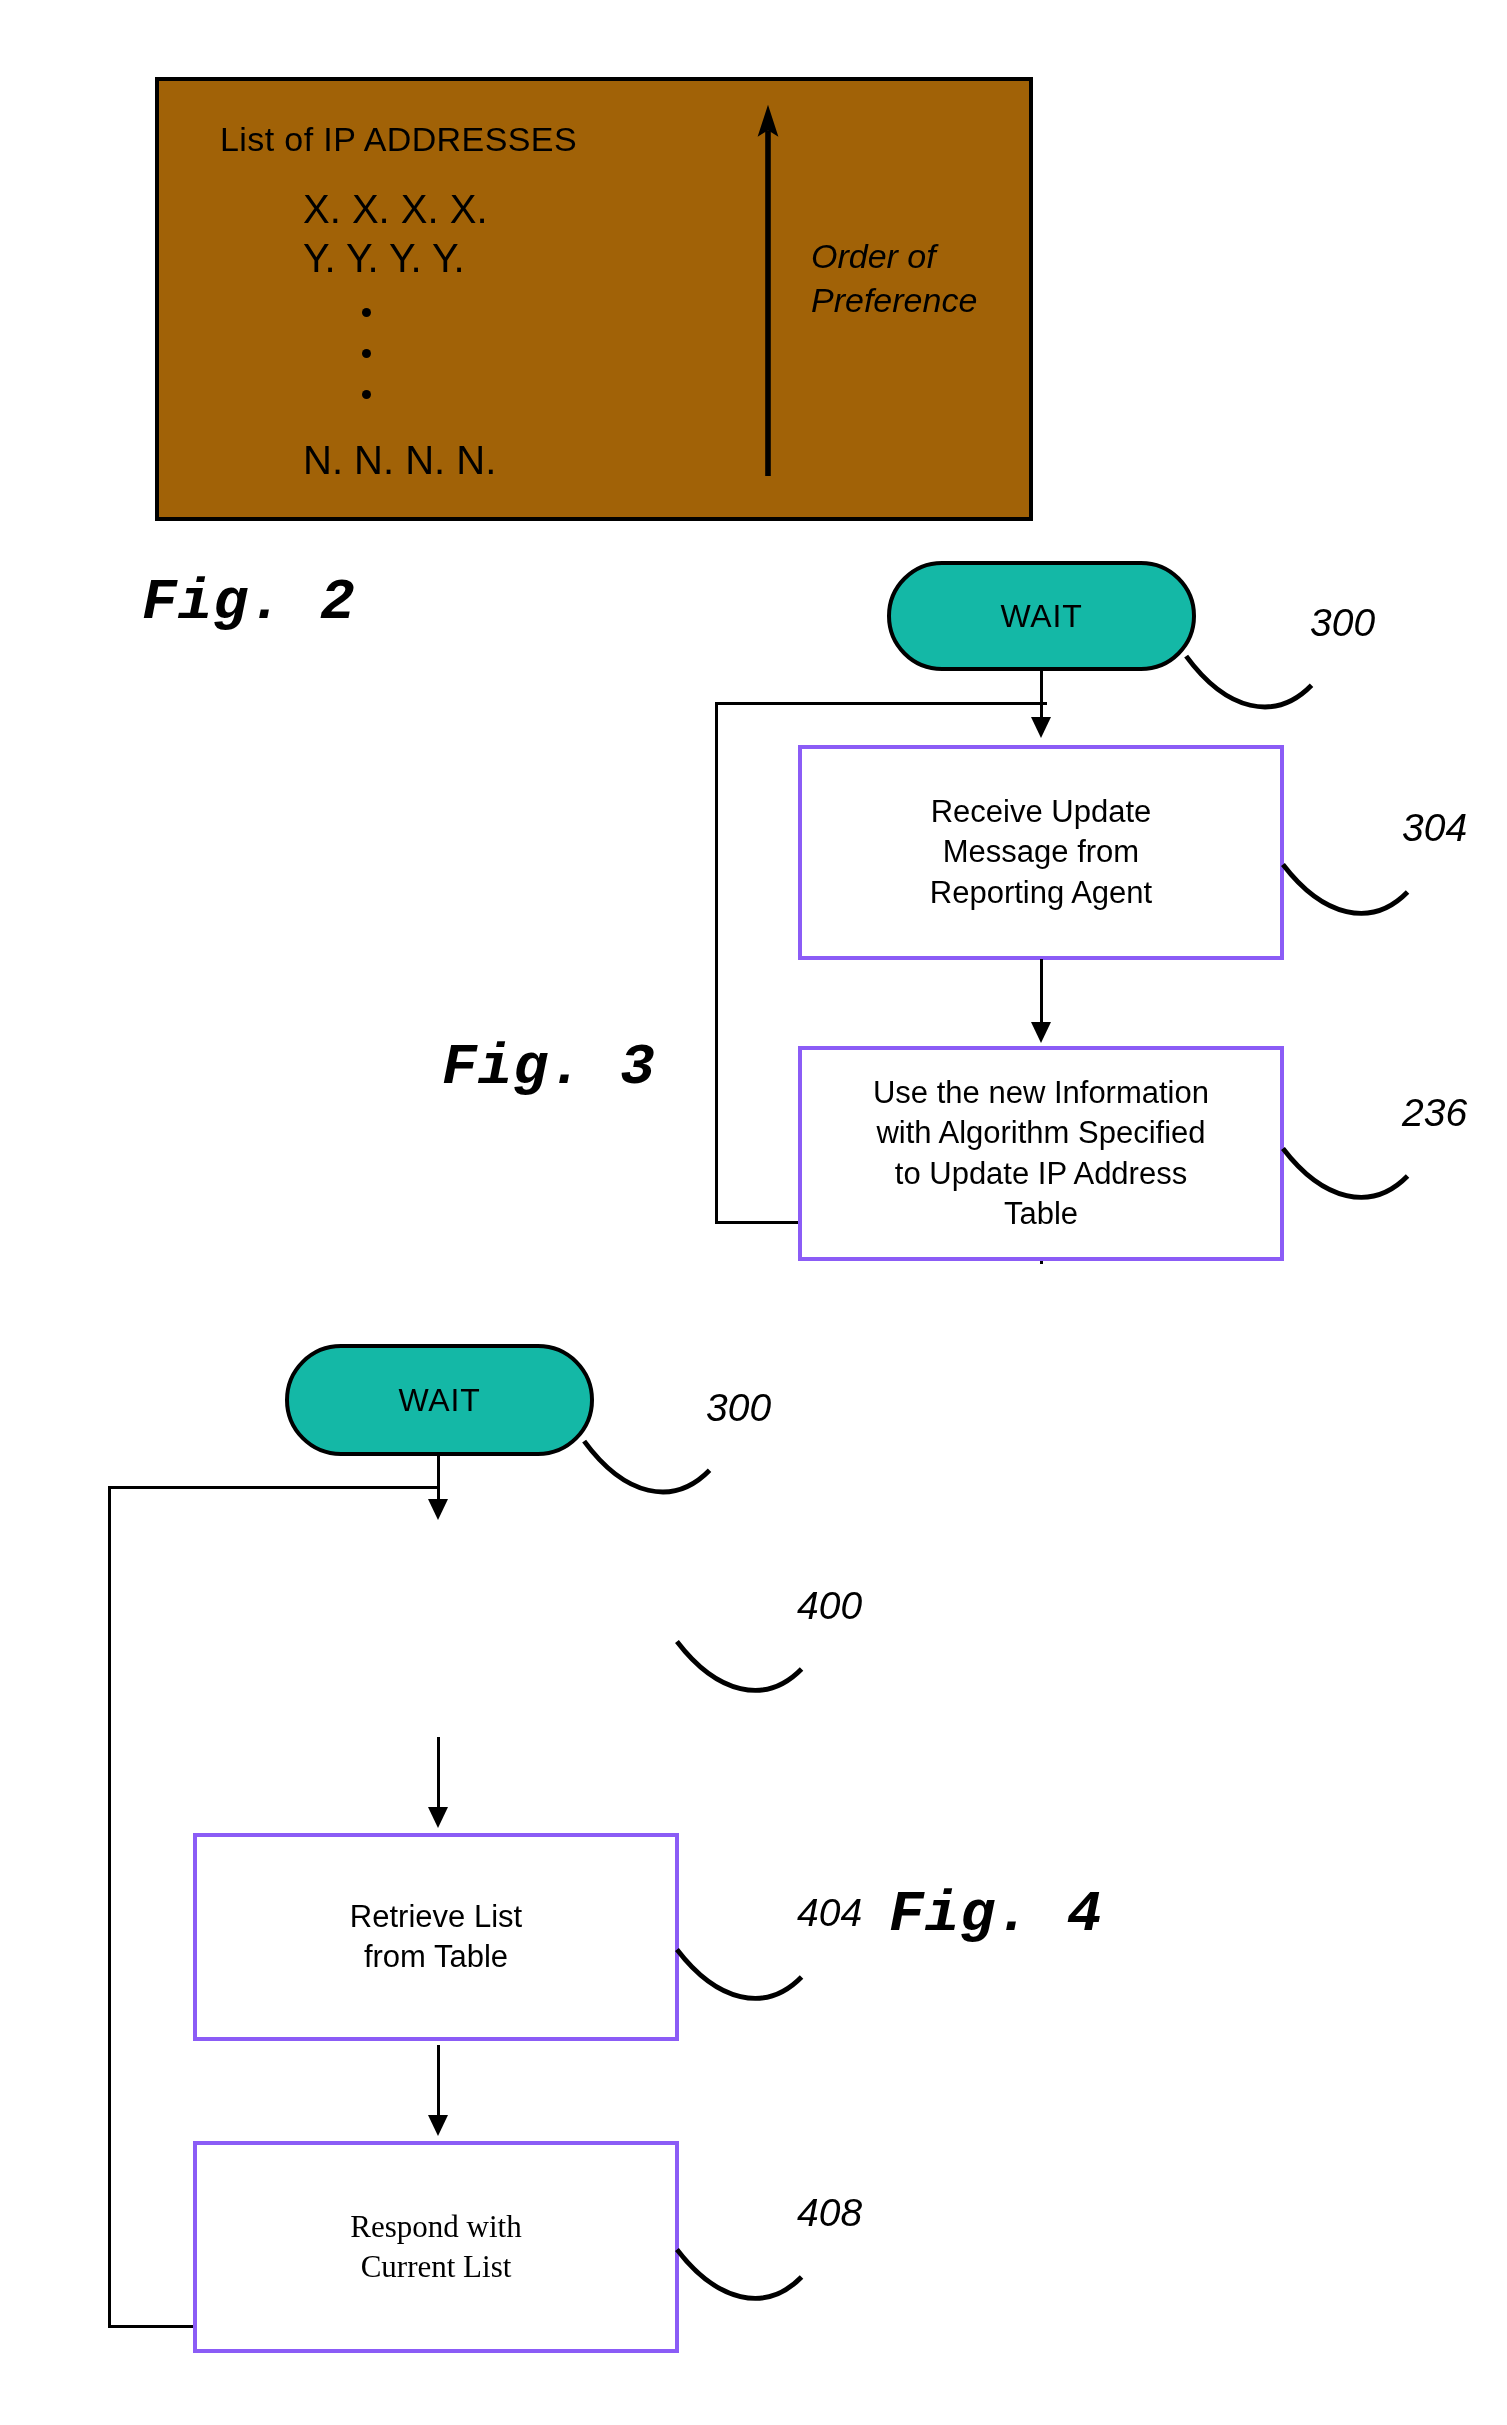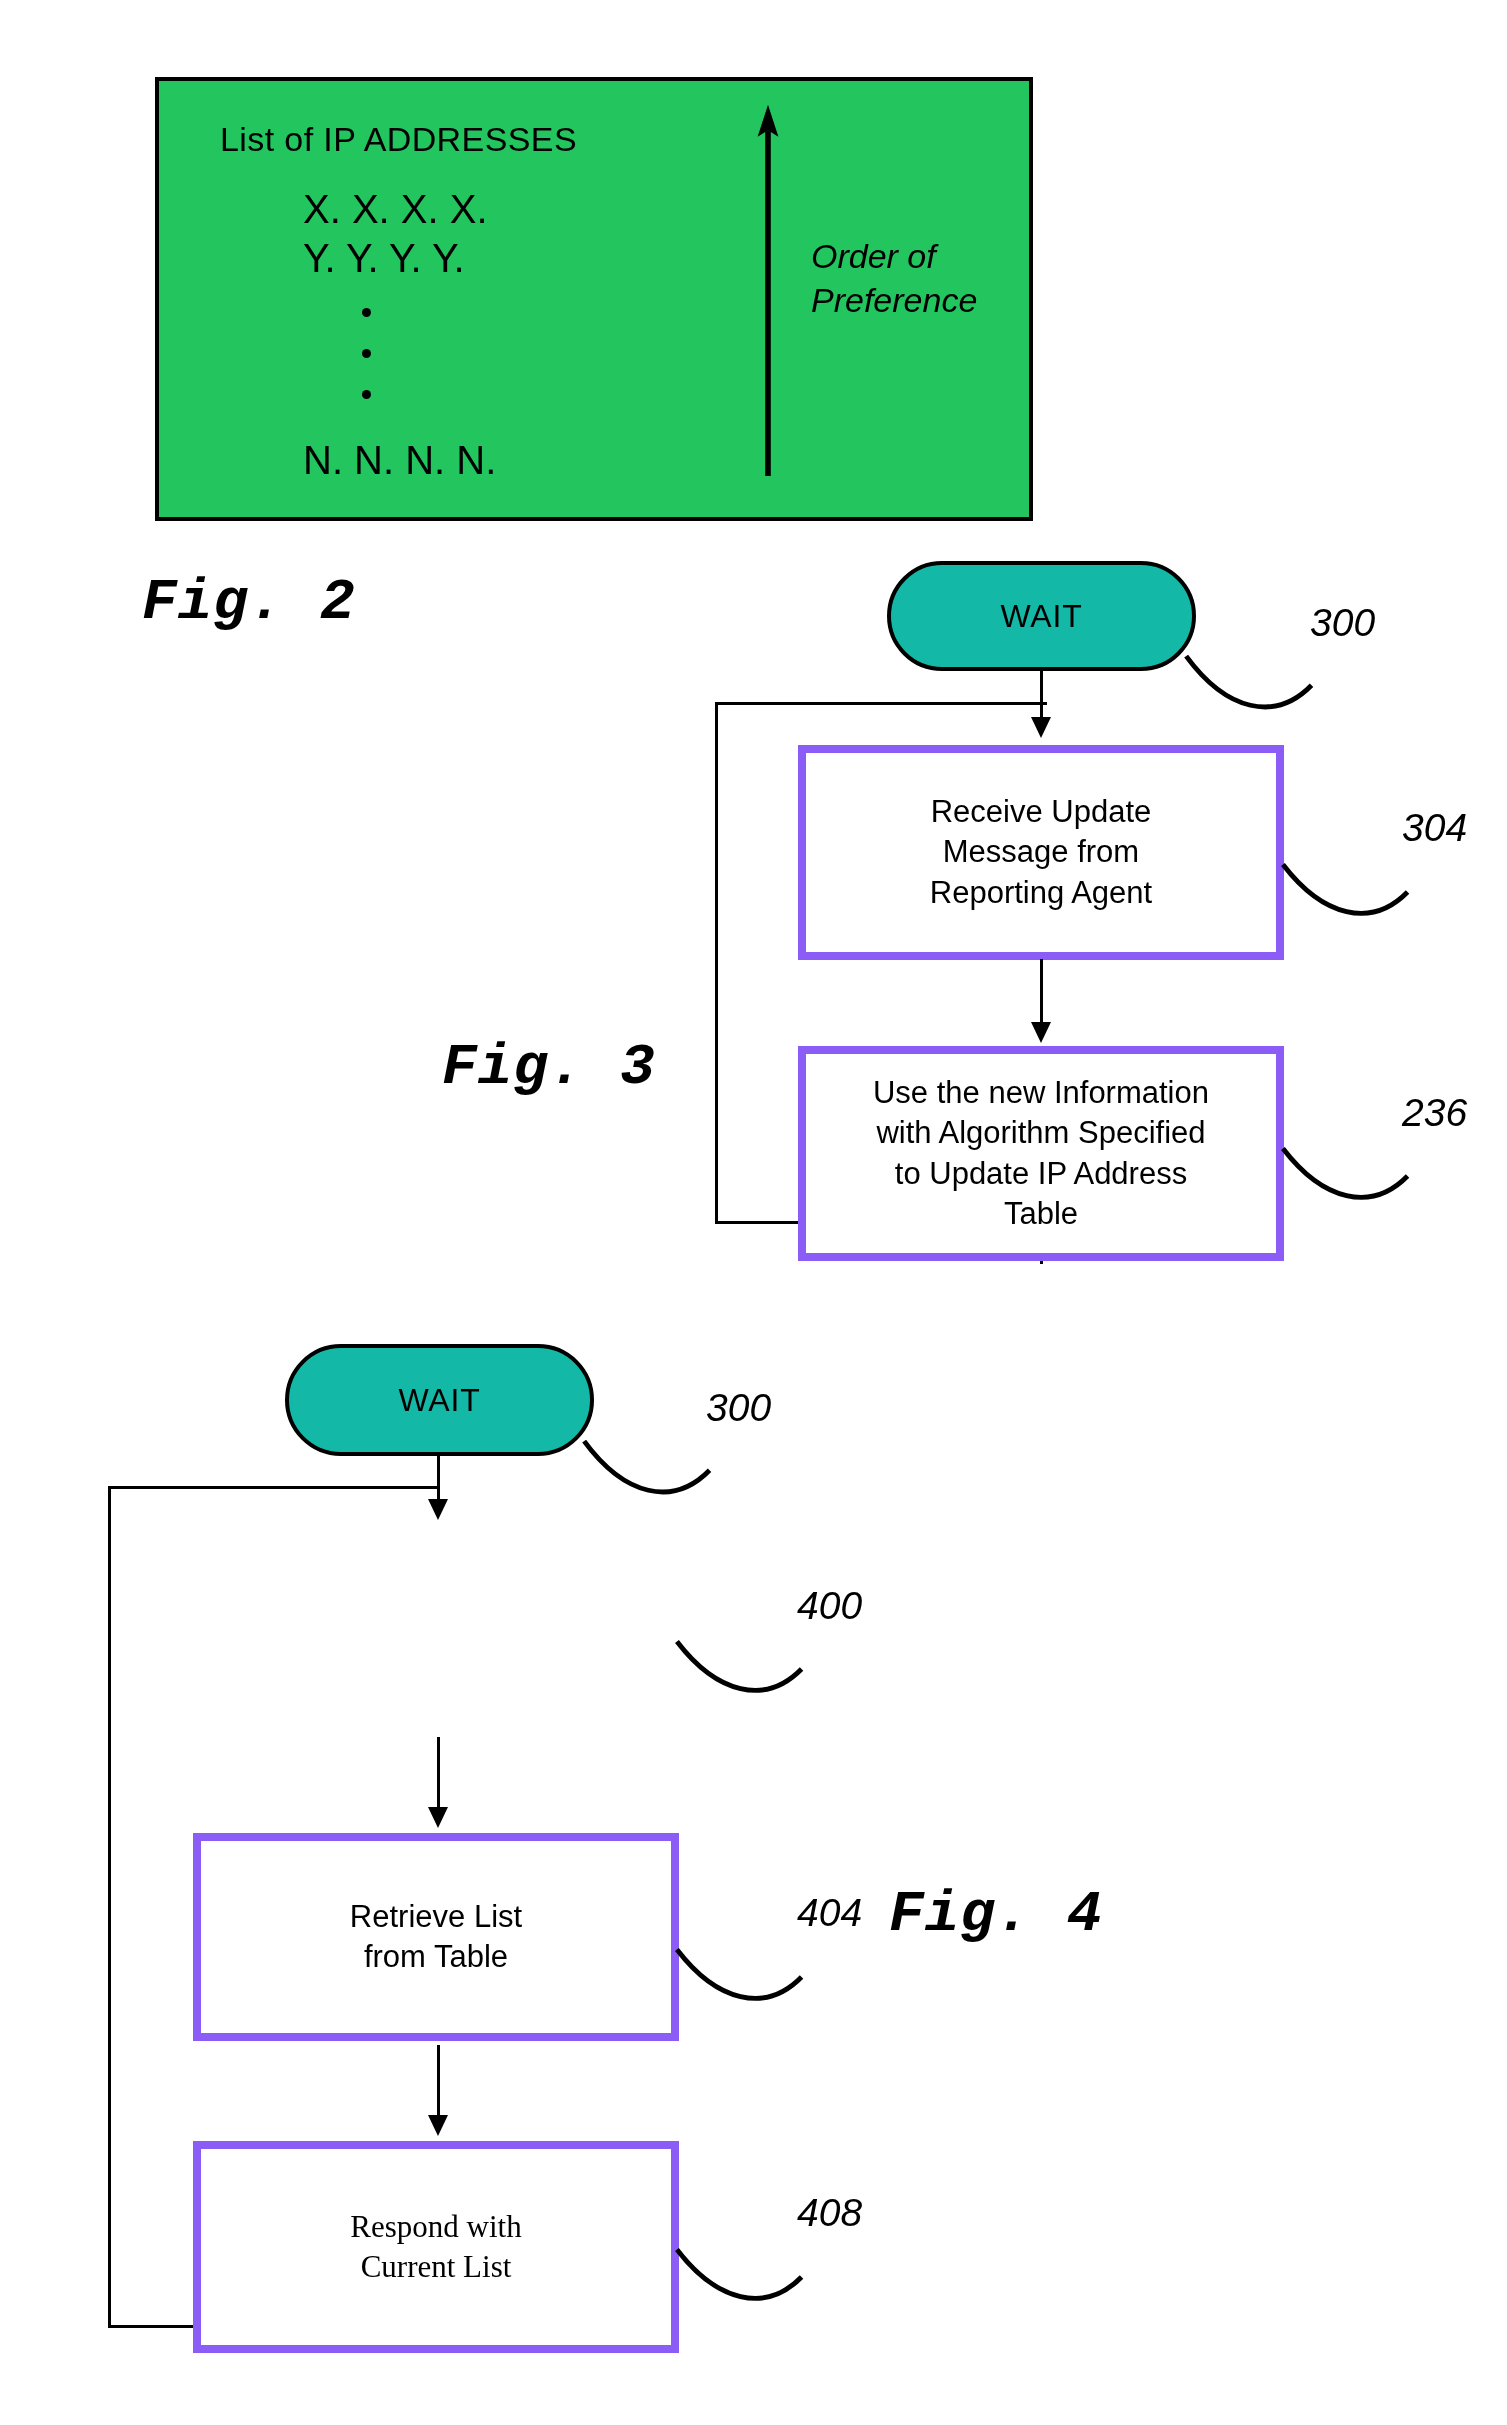--- a/index.html
+++ b/index.html
@@ -21,21 +21,21 @@
 
   
   .ip-box {
     position: absolute;
     left: 155px;
     top: 77px;
     width: 878px;
     height: 444px;
     border: 4.9px solid #000;
     box-sizing: border-box;
-    background: #22c55e;
+    background: #a16207;
   }
   .ip-title {
     position: absolute;
     left: 61px;
     top: 39px;
     font-size: 34px;
     letter-spacing: 0.4px;
     white-space: nowrap;
   }
   .ip-list {
@@ -110,21 +110,21 @@
     background: #14b8a6;
     box-sizing: border-box;
     display: flex;
     align-items: center;
     justify-content: center;
     font-size: 32px;
     letter-spacing: 0.8px;
   }
   .procbox {
     position: absolute;
-    border: 8px solid #8b5cf6;
+    border: 4px solid #8b5cf6;
     background: #fff;
     box-sizing: border-box;
     display: flex;
     align-items: center;
     justify-content: center;
     text-align: center;
     font-size: 31px;
     line-height: 1.30;
     padding: 3.2px 8px;
   }

